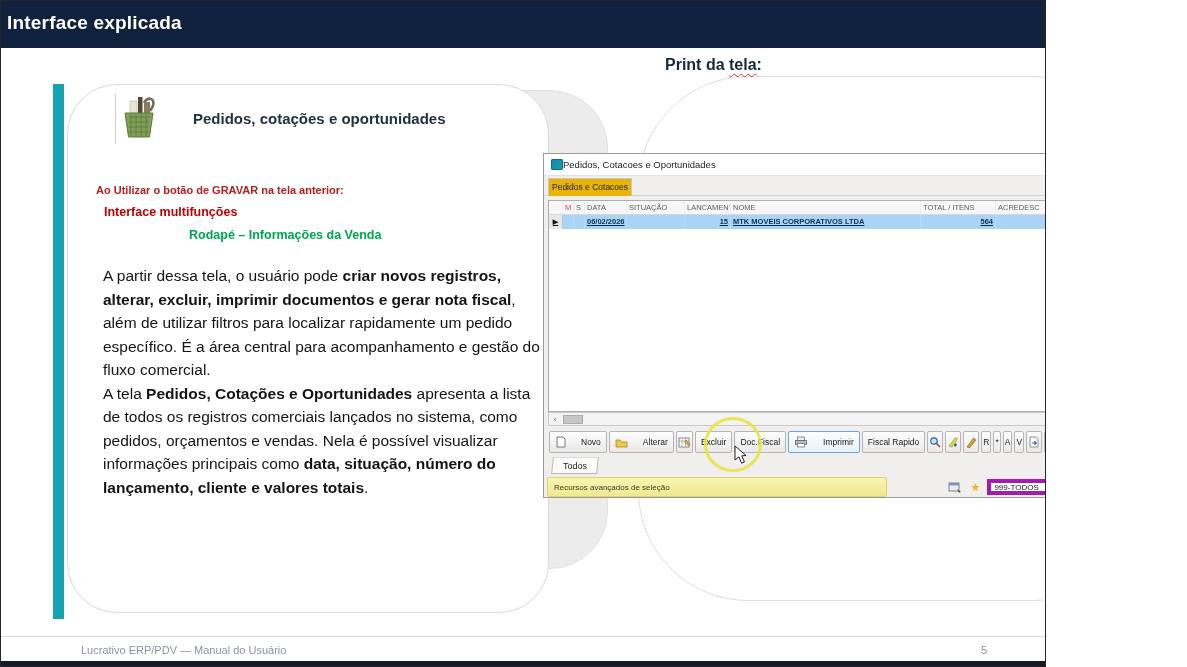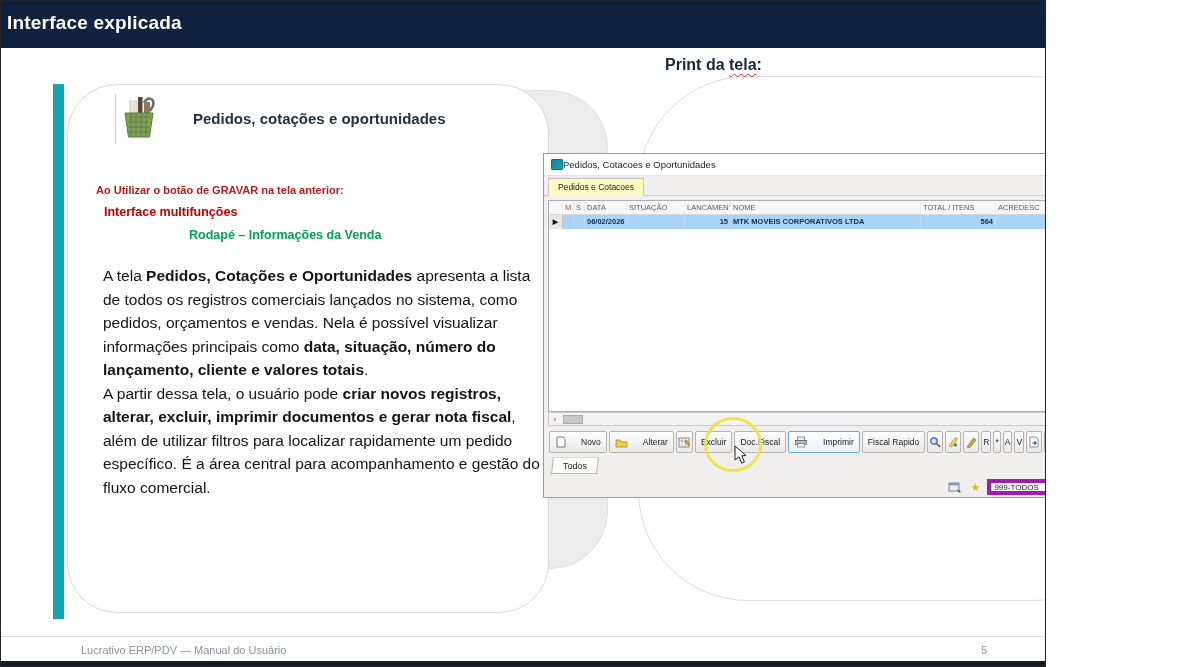--- a/index.html
+++ b/index.html
@@ -37,26 +37,26 @@
   .app-window {
     position:absolute; left:542px; top:152px; width:639px; height:345px;
     background:#f0efee; border:1px solid #9c9c9c; font-family:"Liberation Sans", sans-serif;
   }
   .w-titlebar { position:absolute; left:0; top:0; right:0; height:22px; background:#fff; border-bottom:1px solid #e3e3e3; display:flex; align-items:center; }
   .w-appicon { width:12px; height:11px; margin-left:7px; background:linear-gradient(135deg,#1d7fae,#15a8a0); border-radius:2px; box-shadow:inset 0 0 0 1px #0e6b86; }
   .w-title { font-size:9.5px; color:#222; }
   .w-controls { margin-left:auto; display:flex; align-items:center; gap:24px; margin-right:14px; font-size:10px; color:#333; }
   .w-controls span { cursor:default; }
   .w-tabstrip { position:absolute; left:0; top:22px; right:0; height:20px; background:#f0efee; border-bottom:1px solid #d2d2d2; }
-  .w-tab { position:absolute; left:4px; top:2px; height:18px; background:#fef9c3; border:1px solid #c6c6c6; border-bottom:none; padding:0 9px; font-size:8.5px; line-height:17px; color:#222; }
+  .w-tab { position:absolute; left:4px; top:2px; height:18px; background:#eab308; border:1px solid #c6c6c6; border-bottom:none; padding:0 3px; font-size:8.5px; line-height:17px; color:#222; }
   .w-grid { position:absolute; left:4px; top:46px; right:4px; height:212px; background:#fff; border:1px solid #aeaeae; overflow:hidden; }
   .g-header { display:flex; height:14px; background:#f7f7f7; border-bottom:1px solid #d8d8d8; font-size:7.5px; color:#5a5a5a; }
   .g-header > div { padding:2px 2px 0 2px; overflow:hidden; white-space:nowrap; border-right:1px solid #ececec; }
   .g-row { display:flex; height:14px; background:#a9d3f7; font-size:7.5px; color:#0f2f50; font-weight:bold; }
-  .g-row > div { padding:2px 2px 0 2px; overflow:hidden; white-space:nowrap; border-right:1px solid #bcdaf2; }
+  .g-row > div { padding:2px 2px 0 2px; overflow:hidden; white-space:nowrap; border-right:1px solid #bcdaf2;text-decoration:underline; }
   .c-sel { width:14px; } .c-m { width:11px; } .c-s { width:11px; }
   .c-data { width:42px; } .c-sit { width:58px; } .c-lanc { width:46px; }
   .c-nome { width:190px; } .c-ti { width:75px; } .c-acre { width:72px; }
   .c-total { width:72px; } .c-tipo { width:22px; } .c-docum { flex:1; }
   .num { text-align:right; }
   .g-row .c-sel { background:#e7e7e7; color:#111; font-size:7px; text-align:center; padding-top:3px; border-right:1px solid #c4c4c4; }
   .c-m-red { color:#c05050; }
   .w-hscroll { position:absolute; left:4px; top:258px; right:4px; height:14px; background:#f3f3f3; border:1px solid #c9c9c9; display:flex; align-items:center; font-size:8px; color:#555; }
   .hs-arrow { width:12px; text-align:center; }
   .hs-thumb { width:20px; height:9px; background:#c6c6c6; border:1px solid #ababab; margin-left:2px; }
@@ -116,22 +116,22 @@
     <path d="M10 24 H31 M9.5 29 H30.5 M9 34 H30 M8.5 39 H29.5" stroke="#5d7a3c" stroke-width="0.8"></path>
     <path d="M12 21 V43 M17 21 V43.5 M22 21 V43.5 M27 21 V43" stroke="#5d7a3c" stroke-width="0.8"></path>
   </svg>
   <div class="card-title">Pedidos, cotações e oportunidades</div>
 
   <div class="card-heading">Ao Utilizar o botão de GRAVAR na tela anterior:</div>
   <div class="tag-red">Interface multifunções</div>
   <div class="tag-green">Rodapé – Informações da Venda</div>
 
   <div class="body-copy">
+    <p><span>A partir dessa tela, o usuário pode </span><span class="b">criar novos registros, alterar, excluir, imprimir documentos e gerar nota fiscal</span><span>, além de utilizar filtros para localizar rapidamente um pedido específico. É a área central para acompanhamento e gestão do fluxo comercial.</span></p>
     <p><span>A tela </span><span class="b">Pedidos, Cotações e Oportunidades</span><span> apresenta a lista de todos os registros comerciais lançados no sistema, como pedidos, orçamentos e vendas. Nela é possível visualizar informações principais como </span><span class="b">data, situação, número do lançamento, cliente e valores totais</span><span>.</span></p>
-    <p><span>A partir dessa tela, o usuário pode </span><span class="b">criar novos registros, alterar, excluir, imprimir documentos e gerar nota fiscal</span><span>, além de utilizar filtros para localizar rapidamente um pedido específico. É a área central para acompanhamento e gestão do fluxo comercial.</span></p>
   </div>
 
   <div class="print-label"><span>Print da </span><span class="wavy">tela</span><span>:</span></div>
 
   <div class="app-window">
 
     <div class="w-titlebar">
       <div class="w-appicon"></div>
       <div class="w-title">Pedidos, Cotacoes e Oportunidades</div>
       <div class="w-controls">
@@ -308,20 +308,21 @@
       <div class="f-tab"><span>Todos</span></div>
       <div class="f-pager">
         <div class="pbtn">+</div>
         <div class="pbtn">-</div>
         <div class="pbtn">...</div>
         <div class="pbtn">≡</div>
       </div>
     </div>
 
     <div class="w-statusbar">
+      <div class="s-yellow">Recursos avançados de seleção</div>
       <div class="s-right">
         <div class="s-ico">
           <svg width="14" height="12">
               <rect x="1" y="2" width="10" height="8" fill="#e8ecf0" stroke="#667" stroke-width="0.8"></rect>
               <rect x="1" y="2" width="10" height="2.4" fill="#7a9ac0"></rect>
               <path d="M9 8 l4 3 -2 .5 z" fill="#334"></path>
             </svg>
         </div>
         <div class="s-ico">
             <span class="glyph-star">★</span>

